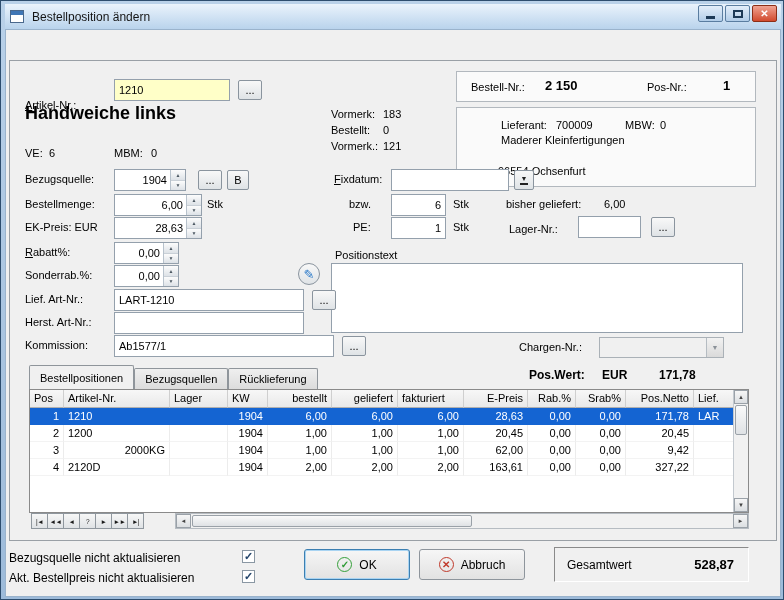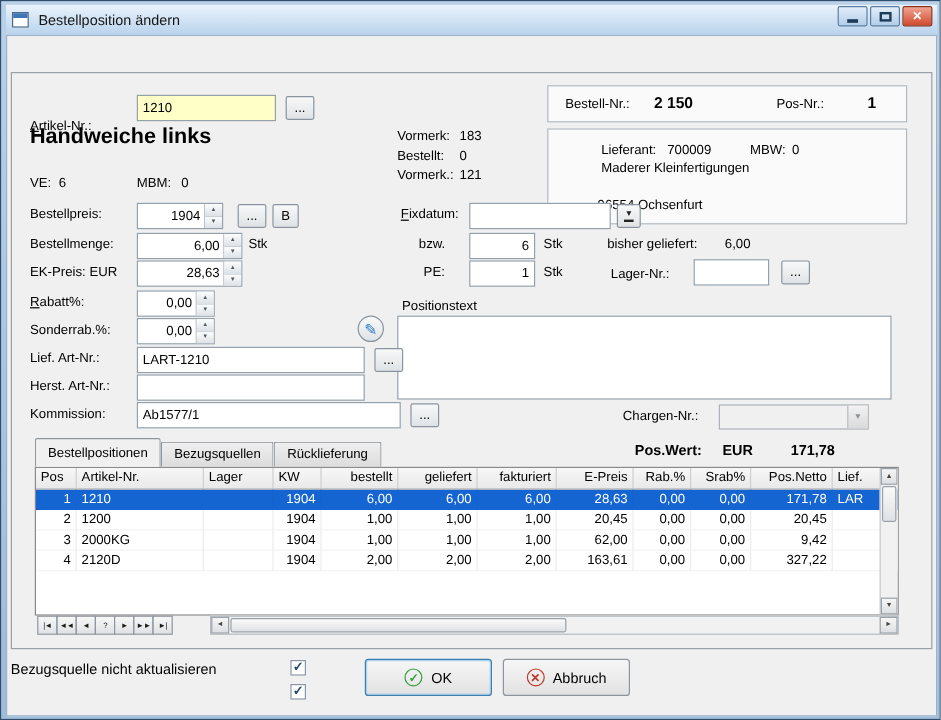--- a/index.html
+++ b/index.html
@@ -128,21 +128,21 @@
     <div class="lbl" style="left:203px; top:11px;">0</div>
     <div class="lbl" style="left:44px; top:26px;">Maderer Kleinfertigungen</div>
     <div class="lbl" style="left:41px; top:57px;">96554 Ochsenfurt</div>
   </div>
 
   <div class="lbl" style="left:24px; top:146px;">VE:</div>
   <div class="lbl" style="left:48px; top:146px;">6</div>
   <div class="lbl" style="left:113px; top:146px;">MBM:</div>
   <div class="lbl" style="left:150px; top:146px;">0</div>
 
-  <div class="lbl" style="left:24px; top:172px;">Bestellpreis:</div>
+  <div class="lbl" style="left:24px; top:172px;">Bezugsquelle:</div>
   <div class="spinedit" style="left:113px; top:168px; width:72px;">
     <div class="se-text">1904</div>
     <div class="se-spin">
       <div class="se-b">▲</div>
       <div class="se-b">▼</div>
     </div>
   </div>
   <div class="btn3" style="left:197px; top:169px; width:24px; height:20px;">...</div>
   <div class="btn3" style="left:226px; top:169px; width:22px; height:20px;">B</div>
   <div class="lbl accel" style="left:333px; top:172px;">Fixdatum:</div>
@@ -231,21 +231,21 @@
   <div class="lbl bold" style="left:658px; top:368px; font-size:12px;">171,78</div>
 
   <div class="grid" style="left:28px; top:388px; width:720px; height:124px;">
     <div class="ghead">
         <div class="gcell" style="width: 34px; text-align: left;">Pos</div>
         <div class="gcell" style="width: 106px; text-align: left;">Artikel-Nr.</div>
         <div class="gcell" style="width: 58px; text-align: left;">Lager</div>
         <div class="gcell" style="width: 40px; text-align: left;">KW</div>
         <div class="gcell" style="width: 64px; text-align: right;">bestellt</div>
         <div class="gcell" style="width: 66px; text-align: right;">geliefert</div>
-        <div class="gcell" style="width: 66px; text-align: right;">fakturiert</div>
+        <div class="gcell" style="width: 66px; text-align: left;">fakturiert</div>
         <div class="gcell" style="width: 64px; text-align: right;">E-Preis</div>
         <div class="gcell" style="width: 48px; text-align: right;">Rab.%</div>
         <div class="gcell" style="width: 50px; text-align: right;">Srab%</div>
         <div class="gcell" style="width: 68px; text-align: right;">Pos.Netto</div>
         <div class="gcell" style="width: 41px; text-align: left;">Lief.</div>
       </div>
     <div>
         <div class="grow sel">
           <div class="gcell" style="width: 34px; text-align: right;">1</div>
           <div class="gcell" style="width: 106px; text-align: left;">1210</div>
@@ -269,21 +269,21 @@
           <div class="gcell" style="width: 66px; text-align: right;">1,00</div>
           <div class="gcell" style="width: 66px; text-align: right;">1,00</div>
           <div class="gcell" style="width: 64px; text-align: right;">20,45</div>
           <div class="gcell" style="width: 48px; text-align: right;">0,00</div>
           <div class="gcell" style="width: 50px; text-align: right;">0,00</div>
           <div class="gcell" style="width: 68px; text-align: right;">20,45</div>
           <div class="gcell" style="width: 41px; text-align: left;"></div>
         </div>
         <div class="grow">
           <div class="gcell" style="width: 34px; text-align: right;">3</div>
-          <div class="gcell" style="width: 106px; text-align: left;">2000KG</div>
+          <div class="gcell" style="width: 106px; text-align: right;">2000KG</div>
           <div class="gcell" style="width: 58px; text-align: left;"></div>
           <div class="gcell" style="width: 40px; text-align: right;">1904</div>
           <div class="gcell" style="width: 64px; text-align: right;">1,00</div>
           <div class="gcell" style="width: 66px; text-align: right;">1,00</div>
           <div class="gcell" style="width: 66px; text-align: right;">1,00</div>
           <div class="gcell" style="width: 64px; text-align: right;">62,00</div>
           <div class="gcell" style="width: 48px; text-align: right;">0,00</div>
           <div class="gcell" style="width: 50px; text-align: right;">0,00</div>
           <div class="gcell" style="width: 68px; text-align: right;">9,42</div>
           <div class="gcell" style="width: 41px; text-align: left;"></div>
@@ -320,25 +320,30 @@
       <div class="navb">►|</div>
     </div>
   <div style="position:absolute; left:174px; top:512px; width:574px; height:16px; background:#f1f1f1; border:1px solid #b6bcc2;">
     <div class="sb-btn" style="left:0; top:0; width:15px; height:14px;">◄</div>
     <div class="sb-thumb" style="left:16px; top:1px; width:280px; height:12px;"></div>
     <div class="sb-btn" style="right:0; top:0; width:15px; height:14px;">►</div>
   </div>
 
   <div class="lbl" style="left:8px; top:551px; font-size:12px;">Bezugsquelle nicht aktualisieren</div>
   <div class="cb" style="left:241px; top:549px;">✓</div>
+  <div class="lbl" style="left:8px; top:571px; font-size:12px;">Akt. Bestellpreis nicht aktualisieren</div>
   <div class="cb" style="left:241px; top:569px;">✓</div>
 
   <div class="pbtn default" style="left:303px; top:548px; width:106px; height:31px;">
     <span class="cicon ok">✓</span>
     <span>OK</span>
   </div>
   <div class="pbtn" style="left:418px; top:548px; width:106px; height:31px;">
     <span class="cicon cancel">✕</span>
     <span>Abbruch</span>
   </div>
 
+  <div class="sunken" style="left:553px; top:546px; width:195px; height:35px;">
+    <div class="lbl" style="left:12px; top:11px; font-size:12px;">Gesamtwert</div>
+    <div class="lbl bold" style="right:14px; top:10px; font-size:13px;">528,87</div>
+  </div>
 
 </div>
 
 </body></html>

